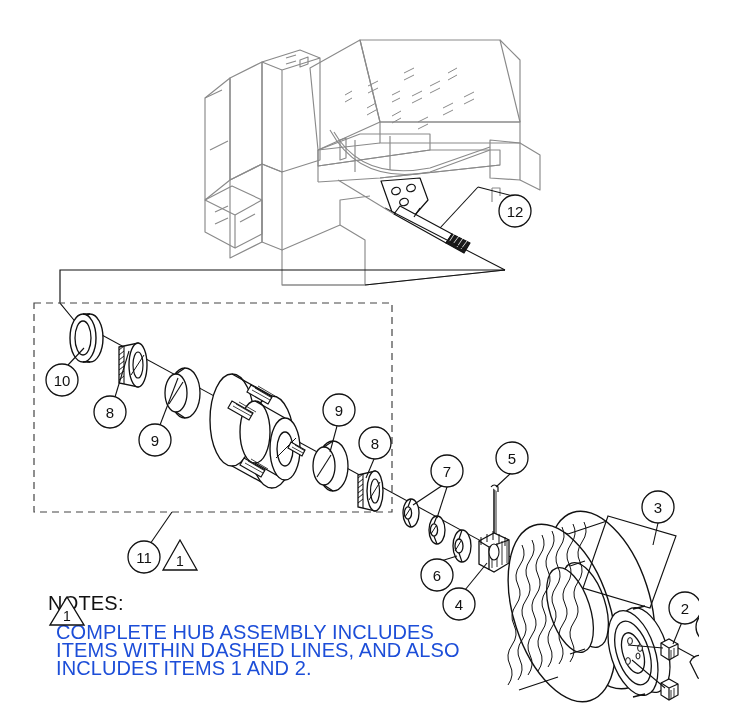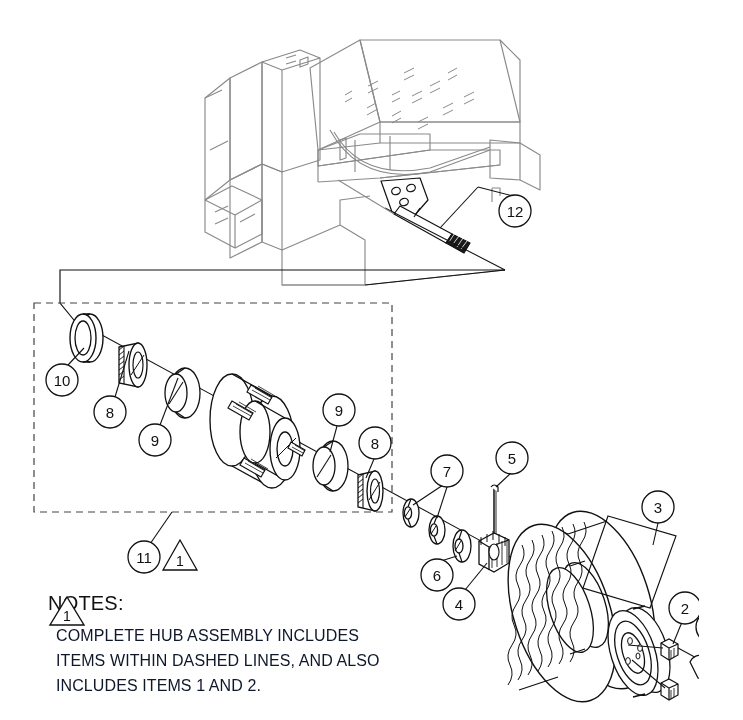--- a/index.html
+++ b/index.html
@@ -38,23 +38,23 @@
     display: flex;
     align-items: flex-start;
   }
   .note-flag {
     width: 38px;
     height: 34px;
     flex: 0 0 38px;
     margin-top: 2px;
   }
   .note-text {
-    font-size: 16px;
-    line-height: 25px;
-    color: #0f172a;
+    font-size: 20px;
+    line-height: 18px;
+    color: #1d4ed8;
     margin-left: 8px;
     white-space: pre-line;
     letter-spacing: 0.1px;
   }
 </style>
 </head>
 <body>
 
 <div id="sheet">
 

